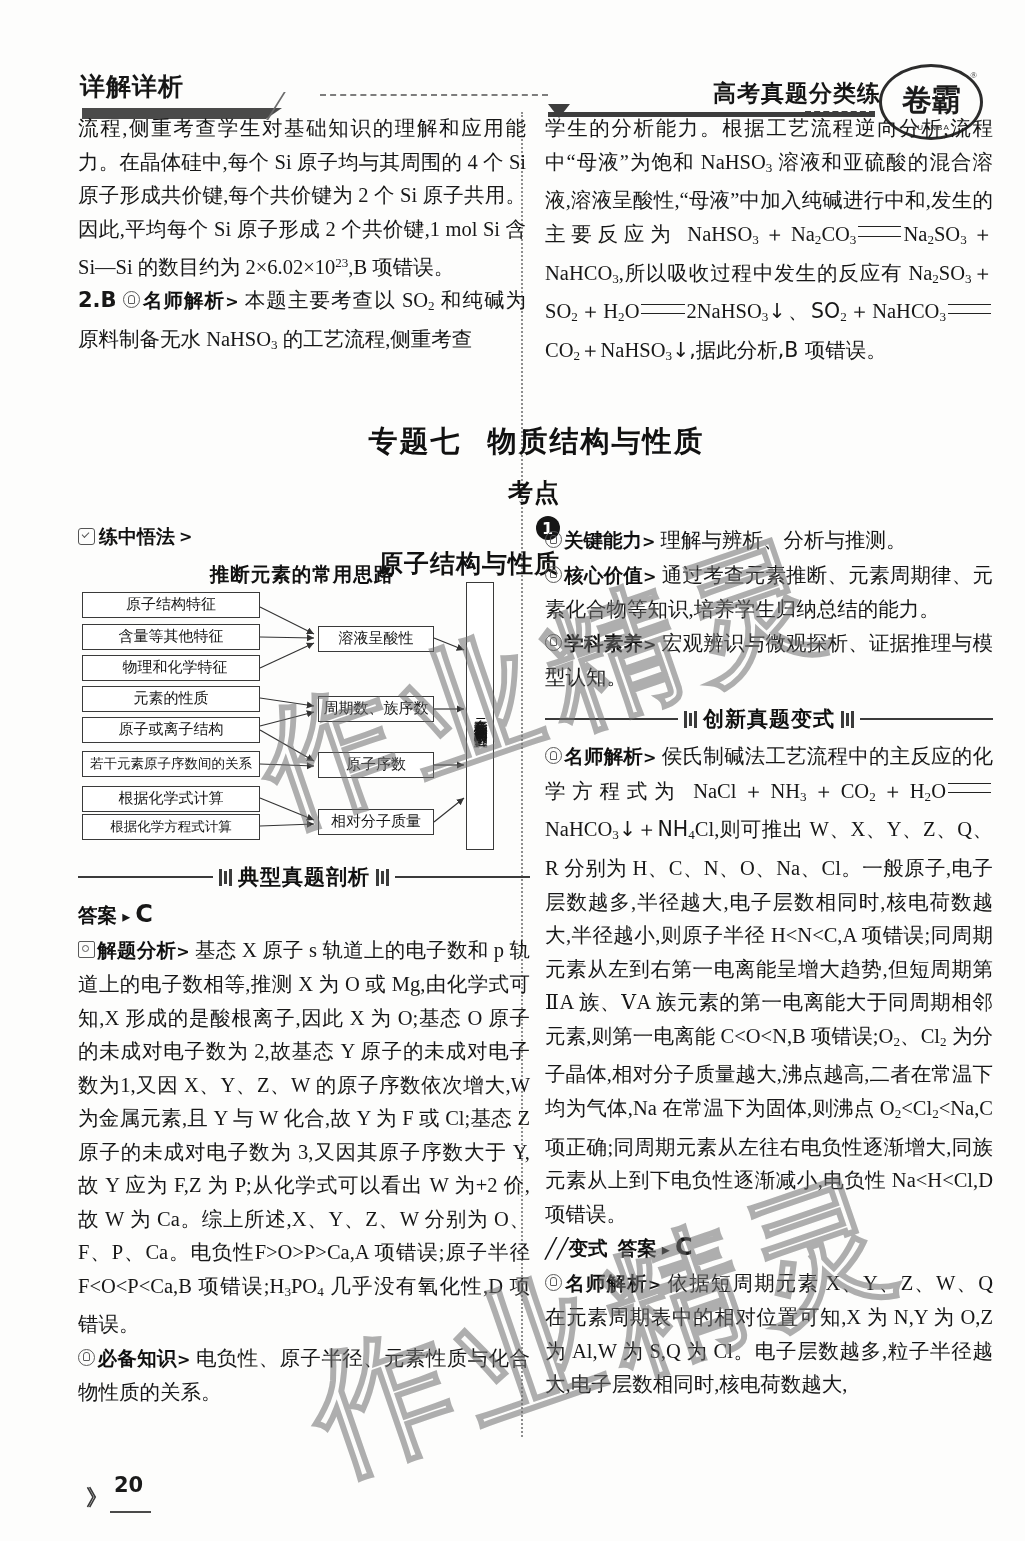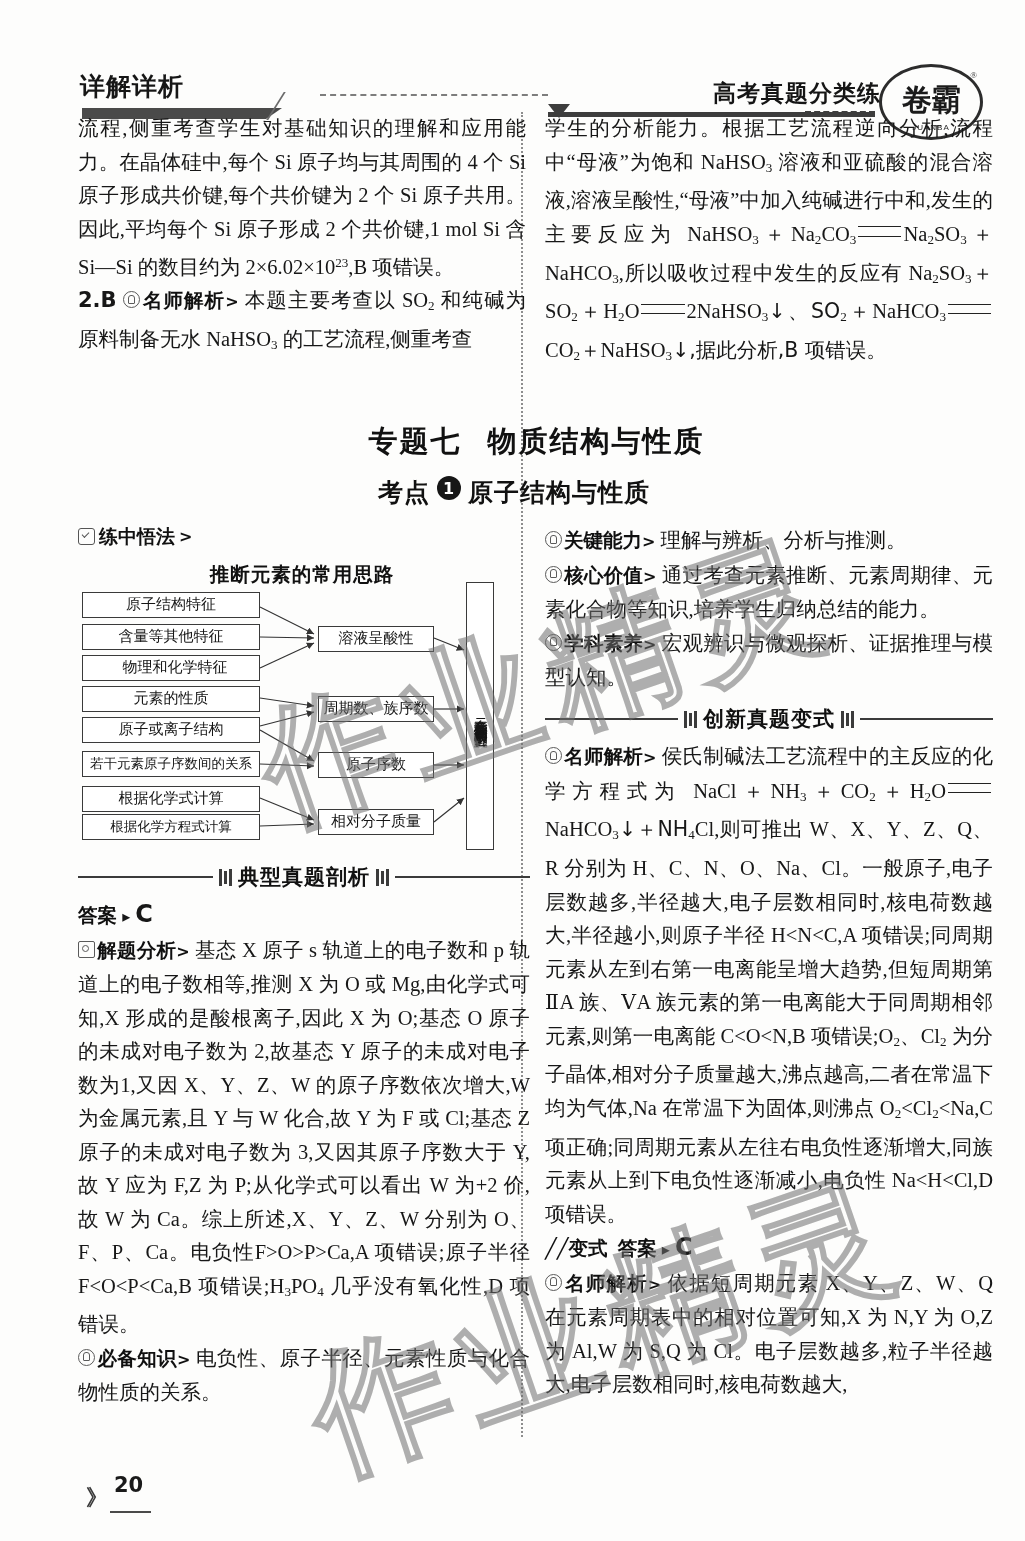--- a/index.html
+++ b/index.html
@@ -126,21 +126,21 @@
     position:absolute; left:0; right:0; top:422px;
     text-align:center;
     font-family:"DejaVu Sans","Liberation Sans",sans-serif;
     font-weight:bold; font-size:29px; letter-spacing:2px; color:#111;padding-left:48px;
   }
   .topic-title .gap{display:inline-block;width:26px;}
   .kaodian{
     position:absolute; left:378px; top:476px;
     font-family:"DejaVu Sans","Liberation Sans",sans-serif;
     font-weight:bold; font-size:25px; letter-spacing:1px; color:#111;
-    display:flex; align-items:flex-start; gap:7px;
+    display:flex; align-items:flex-end; gap:7px;flex-direction:column;
   }
   .circnum{
     display:inline-flex;align-items:center;justify-content:center;
     width:24px;height:24px;border-radius:50%;
     background:#161616;color:#fff;font-size:16px;font-weight:bold;
     font-family:"DejaVu Sans",sans-serif;
   }
 
   
   .banner{

